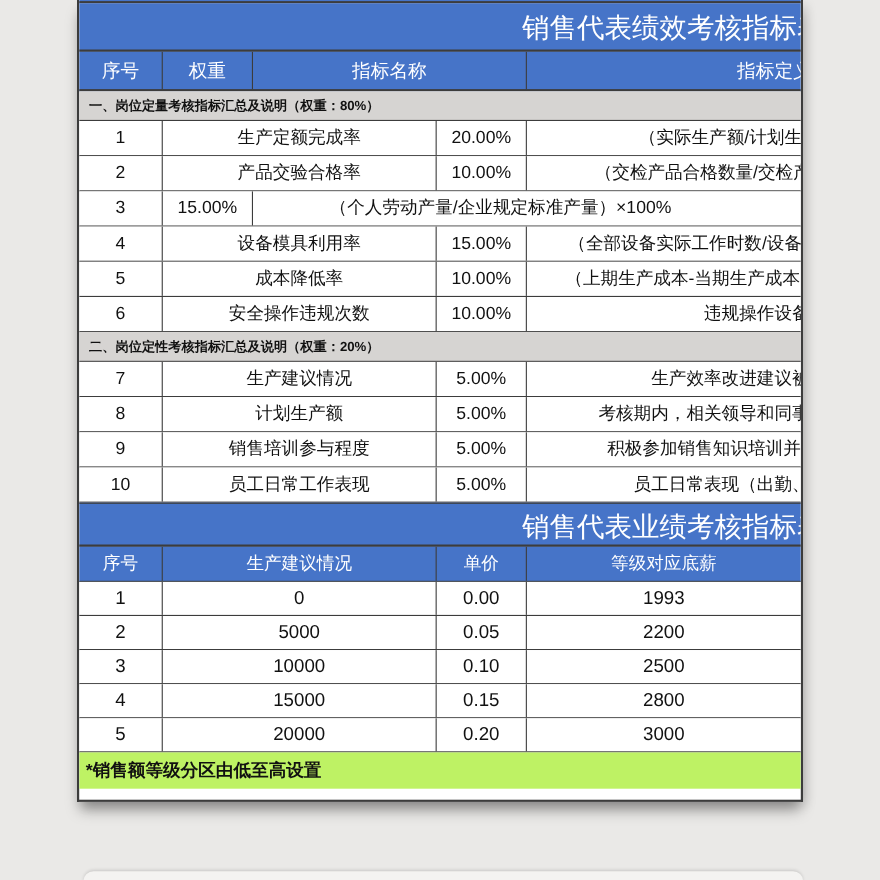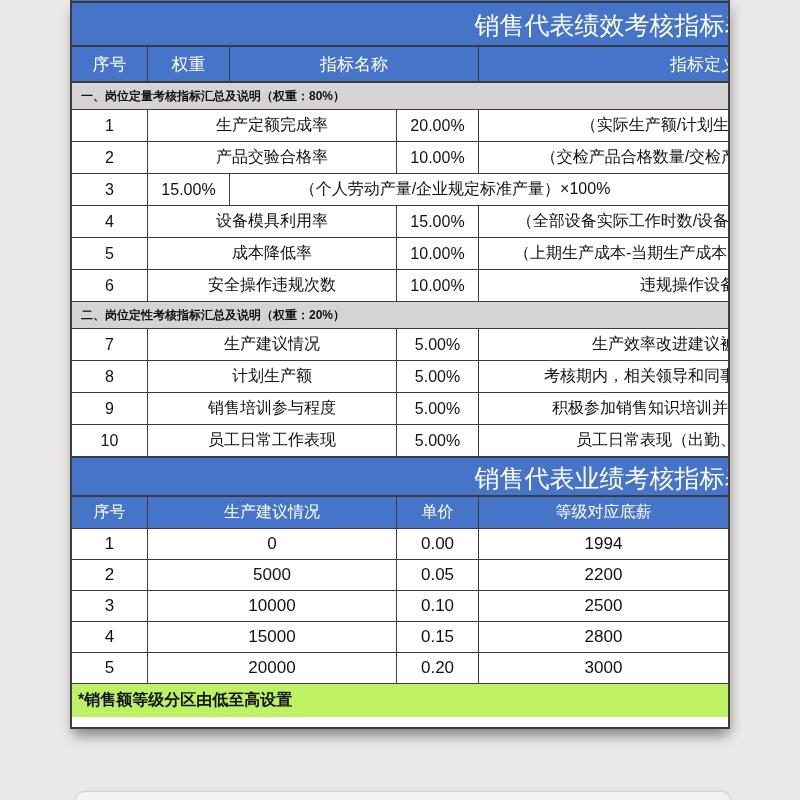--- a/index.html
+++ b/index.html
@@ -151,21 +151,21 @@
     <div class="c c1">序号</div>
     <div class="c c2">生产建议情况</div>
     <div class="c c3">单价</div>
     <div class="c c4">等级对应底薪</div>
   </div>
 
   <div class="row row2 t2">
     <div class="c c1 num">1</div>
     <div class="c c2 num">0</div>
     <div class="c c3 num">0.00</div>
-    <div class="c c4 num">1994</div>
+    <div class="c c4 num">1993</div>
   </div>
   <div class="row row2 t2">
     <div class="c c1 num">2</div>
     <div class="c c2 num">5000</div>
     <div class="c c3 num">0.05</div>
     <div class="c c4 num">2200</div>
   </div>
   <div class="row row2 t2">
     <div class="c c1 num">3</div>
     <div class="c c2 num">10000</div>

